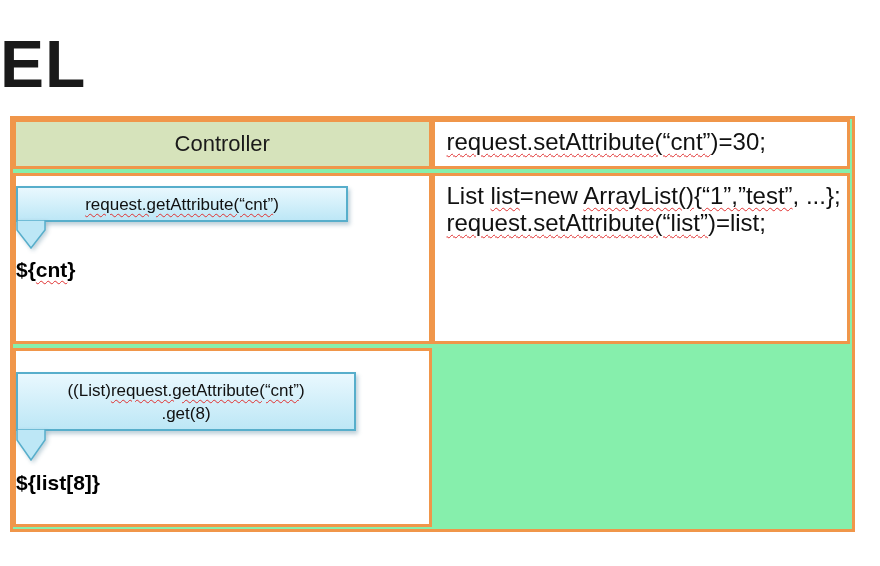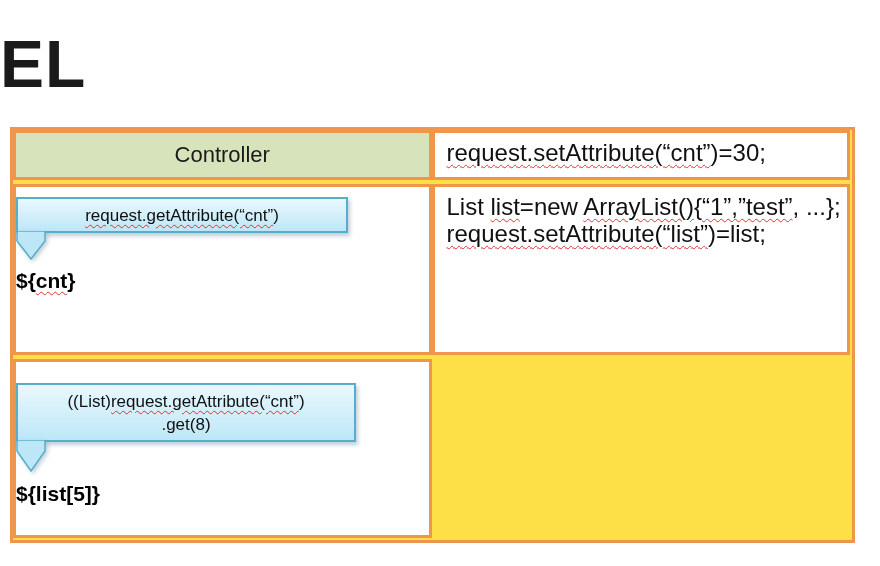--- a/index.html
+++ b/index.html
@@ -10,25 +10,25 @@
     position: absolute;
     top: 26px; left: 0; width: 880px;
     font-size: 66px;
     font-weight: 700;
     color: #1a1a1a;
     letter-spacing: 1px;
   }
 
   .el-table {
     position: absolute;
-    left: 10px; top: 127px;
+    left: 10px; top: 116px;
     width: 845px; height: 416px;
     border: 3px solid #F0964A;
     padding: 0 2px 2px 0;
-    background: #fde047;
+    background: #86efac;
   }
   .el-grid {
     display: grid;
     width: 100%; height: 100%;
     grid-template-columns: 1fr 1fr;
     grid-template-rows: 50px 171px auto;
     row-gap: 4px;
     column-gap: 0;
   }
   .cell {
@@ -116,17 +116,17 @@
       <div><span class="wavy">request.setAttribute(“list”</span><span>)=list;</span></div>
     </div>
     <div class="cell view-cell">
       <div class="callout callout-2">
         <div><span>((List)</span><span class="wavy">request.getAttribute(“cnt”</span><span>)</span></div>
         <div><span>.get(8)</span></div>
       </div>
       <svg class="pointer" width="30" height="32" viewBox="0 0 30 32">
         <polygon points="1,0 29,0 29,11 15,31 1,11" fill="#BDE7F6" stroke="#57AECB" stroke-width="1.5"></polygon>
       </svg>
-      <div class="result result-2"><span>${list[5]}</span></div>
+      <div class="result result-2"><span>${list[8]}</span></div>
     </div>
 
   </div>
 </div>
 
 </body></html>

